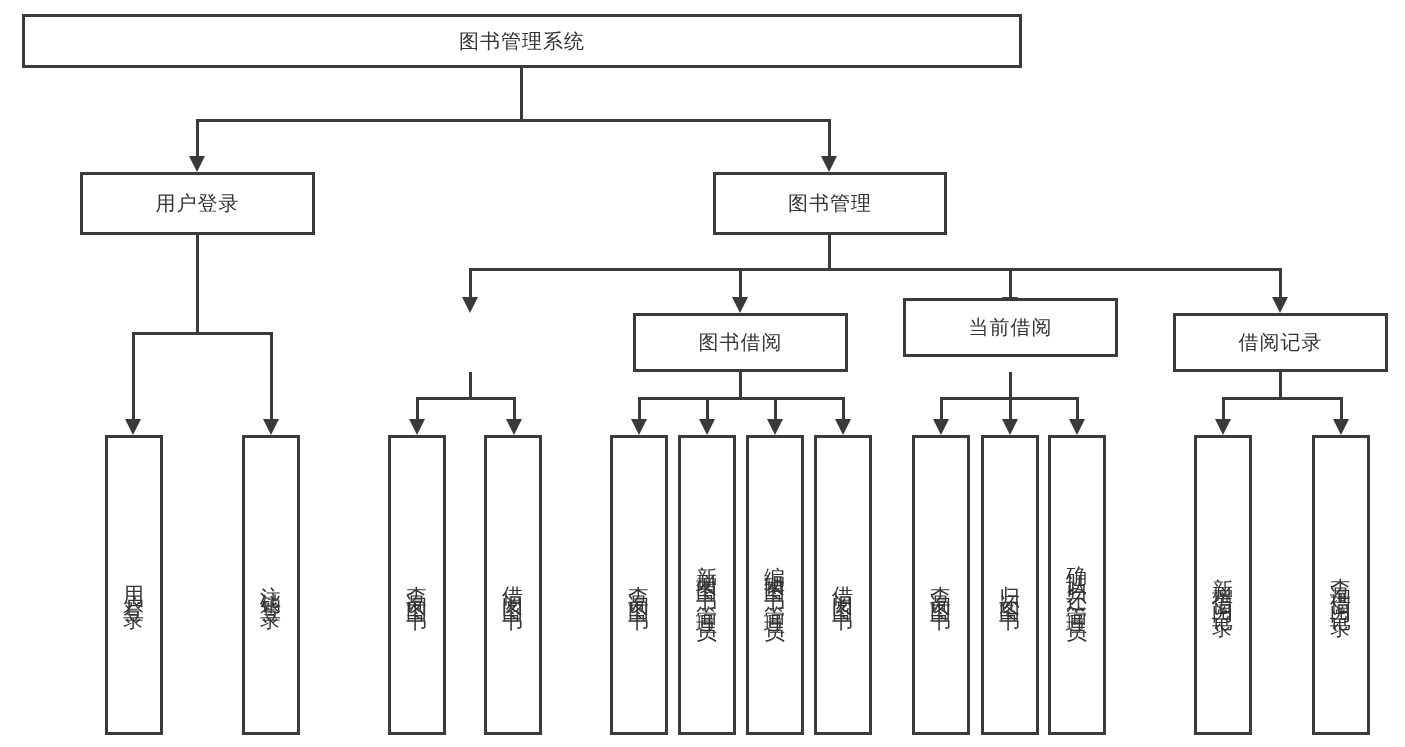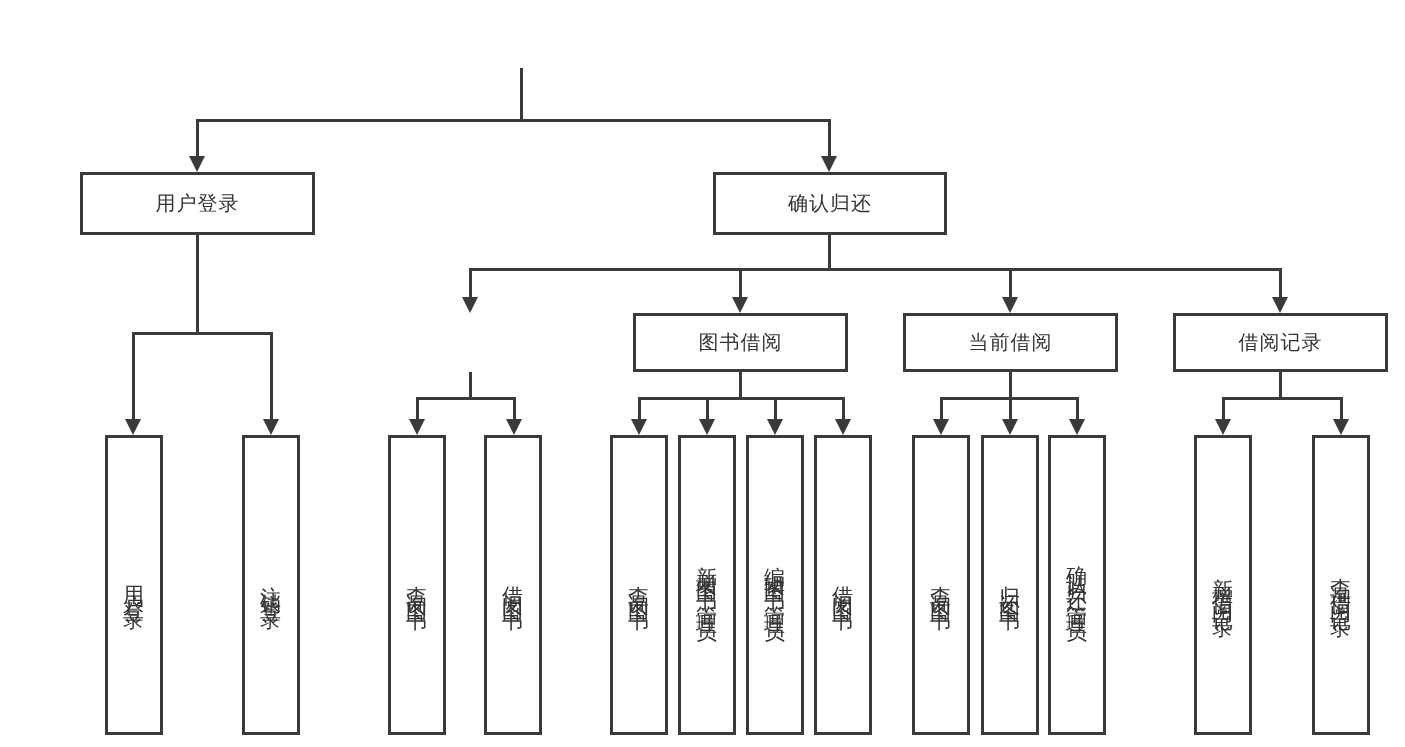--- a/index.html
+++ b/index.html
@@ -126,32 +126,35 @@
   <div class="vl" style="left:1076px;top:397px;height:22px"></div>
   <div class="ah" style="left:1069px;top:419px"></div>
 
   <div class="vl" style="left:1279px;top:372px;height:27px"></div>
   <div class="hl" style="left:1222px;top:397px;width:121px"></div>
   <div class="vl" style="left:1222px;top:397px;height:22px"></div>
   <div class="ah" style="left:1215px;top:419px"></div>
   <div class="vl" style="left:1340px;top:397px;height:22px"></div>
   <div class="ah" style="left:1333px;top:419px"></div>
 
+  <div class="box" style="left:22px;top:14px;width:1000px;height:54px">
+    <span>图书管理系统</span>
+  </div>
 
   <div class="box" style="left:80px;top:172px;width:235px;height:63px">
     <span>用户登录</span>
   </div>
   <div class="box" style="left:713px;top:172px;width:234px;height:63px">
-    <span>确认归还</span>
+    <span>图书管理</span>
   </div>
 
   <div class="box" style="left:633px;top:313px;width:215px;height:59px">
     <span>图书借阅</span>
   </div>
-  <div class="box" style="left:903px;top:313px;width:215px;height:59px">
+  <div class="box" style="left:903px;top:298px;width:215px;height:59px">
     <span>当前借阅</span>
   </div>
   <div class="box" style="left:1173px;top:313px;width:215px;height:59px">
     <span>借阅记录</span>
   </div>
 
   <div class="vbox" style="left:105px">
     <span class="vtext">用户登录</span>
   </div>
   <div class="vbox" style="left:242px">

